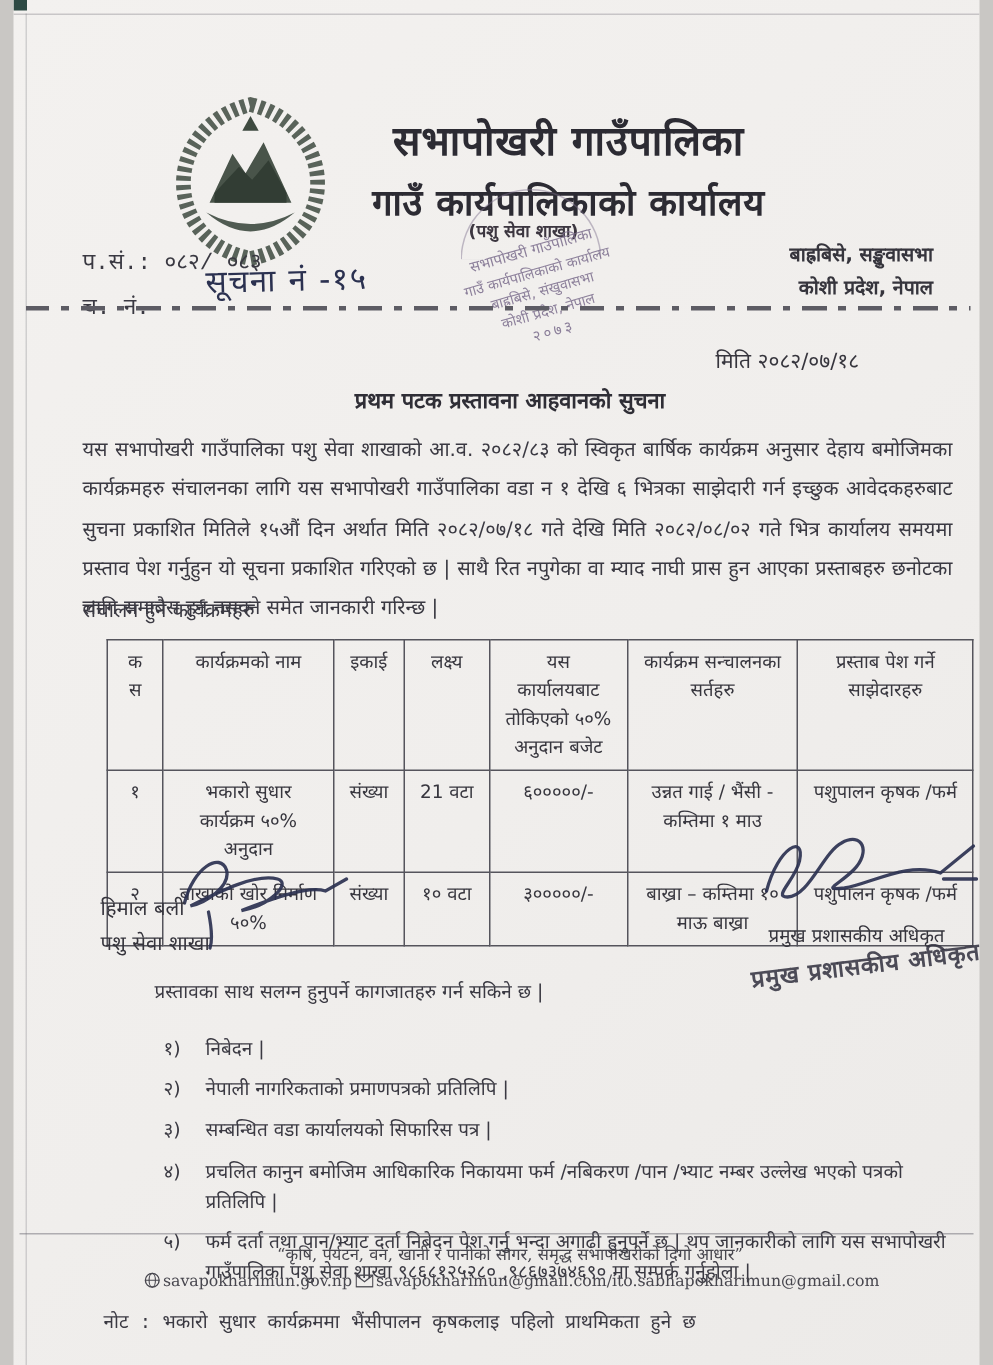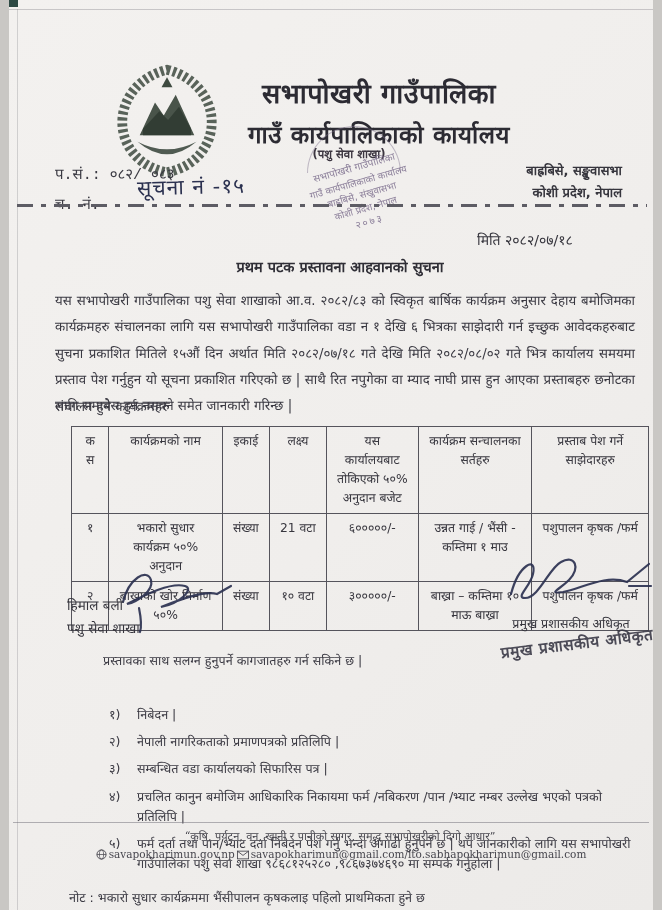--- a/index.html
+++ b/index.html
@@ -57,25 +57,25 @@
   .sig-left-svg{left:104px;top:566px;width:130px;height:68px;}
   .sig-right-svg{left:492px;top:552px;width:158px;height:60px;}
   .sig-left-name{left:58px;top:596px;font-size:13.5px;color:#35343c;}
   .sig-left-title{left:58px;top:619px;font-size:13.5px;color:#35343c;}
   .sig-right-name{left:472px;top:594px;width:180px;text-align:center;font-size:13px;color:#35343c;}
   .sig-right-title{left:462px;top:615px;width:200px;text-align:center;font-size:12.5px;color:#35343c;}
   .sig-right-stamp{left:468px;top:632px;width:200px;text-align:center;font-size:15.5px;font-weight:bold;
     color:rgba(54,52,66,.88);transform:rotate(-7deg);letter-spacing:.5px;}
 
   .attach{left:46px;top:651px;width:582px;font-size:12.6px;color:#3a3942;line-height:1.6;}
-  .attach .intro{margin-left:48px;margin-bottom:34px;}
+  .attach .intro{margin-left:48px;margin-bottom:18px;}
   .attach .item{display:flex;margin-left:54px;margin-bottom:7px;}
   .attach .item .no{width:28px;flex:0 0 28px;}
   .attach .item .txt{flex:1;}
-  .attach .note{margin-top:14px;margin-left:14px;}
+  .attach .note{margin-top:14px;margin-left:14px;font-family:Liberation Mono, monospace;}
 
   .footer-line{left:4px;top:822px;right:4px;height:1px;background:rgba(110,108,118,.5);}
   .footer-quote{left:0;top:828px;width:662px;text-align:center;font-size:11px;color:#47464e;
     font-family:"DejaVu Serif","Liberation Serif",serif;}
   .footer-contact{left:0;top:848px;width:662px;text-align:center;font-size:10.5px;color:#47464e;
     font-family:"DejaVu Serif","Liberation Serif",serif;}
   .footer-contact svg{vertical-align:-2px;margin:0 2px;}
 </style>
 </head>
 <body>

